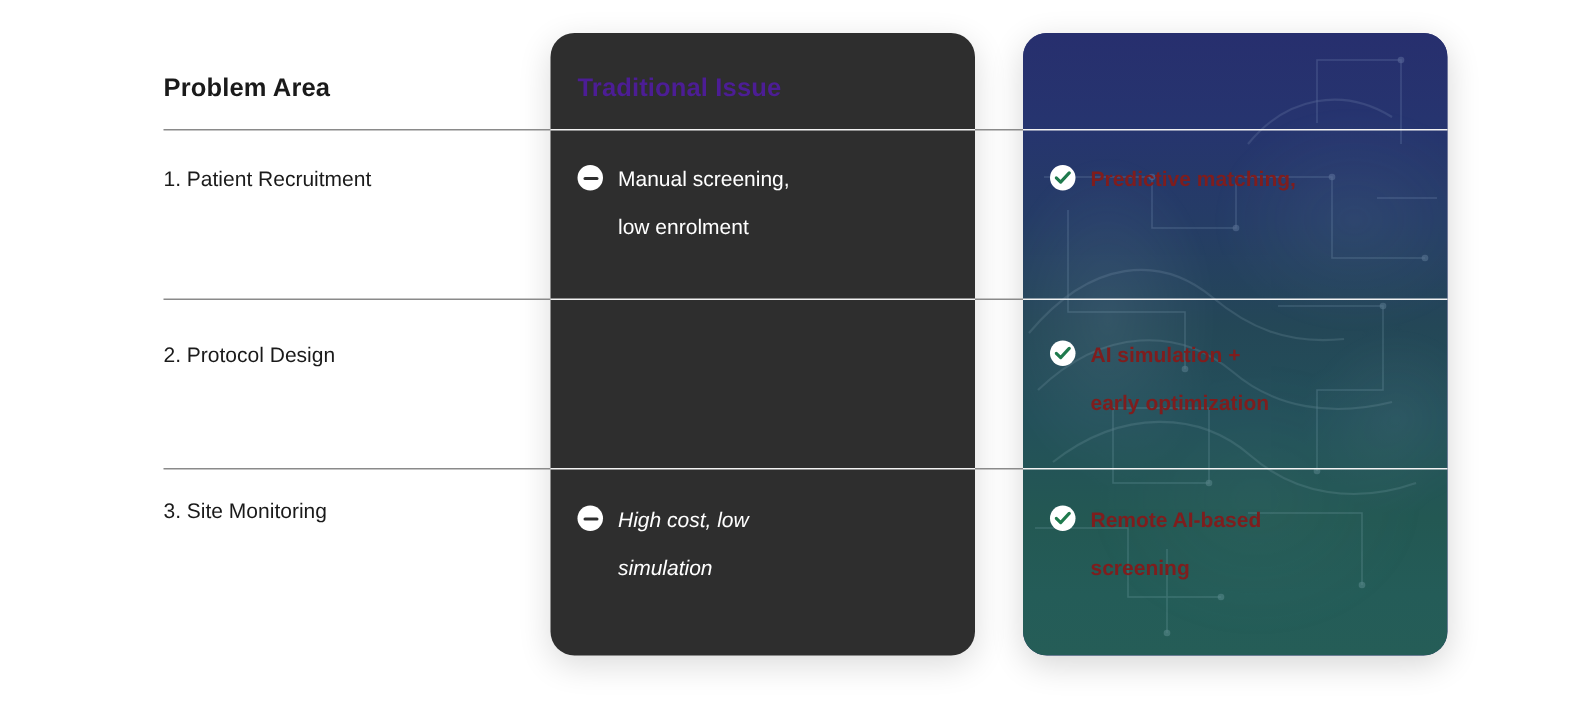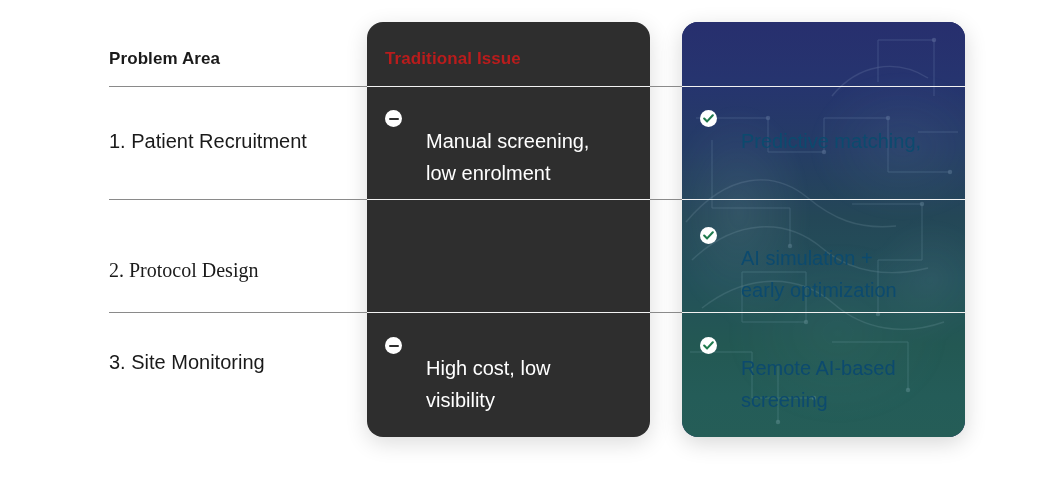--- a/index.html
+++ b/index.html
@@ -103,43 +103,42 @@
   .col-label   { left: 109px;  width: 250px; }
   .col-trad    { left: 385px;  width: 250px; }
   .col-ai      { left: 700px;  width: 250px; }
 
   .hdr {
     font-size: 17px;
     font-weight: bold;
     letter-spacing: 0.1px;
     line-height: 1;
   }
-  .hdr-dark { color: #b91c1c; }
+  .hdr-dark { color: #4c1d95; }
 
   .rowtext {
-    font-size: 20px;
+    font-size: 14px;
     line-height: 32px;
     font-weight: normal;
-    margin-top: 22px;
   }
   .rowtext-dark {
     color: #ffffff;
     font-weight: normal;
   }
   .rowtext-ai {
-    color: #0c4a6e;
-    font-weight: normal;
+    color: #7f1d1d;
+    font-weight: bold;
   }
 
   
   .bullet {
     position: absolute;
     display: flex;
     align-items: flex-start;
-    gap: 24px;
+    gap: 10px;
   }
   .bullet .txt { line-height: 32px; }
 
   .ico {
     flex: 0 0 auto;
     width: 17px;
     height: 17px;
     margin-top: 7px;
     border-radius: 50%;
     display: block;
@@ -244,42 +243,42 @@
       <span class="ico ico-check">
         <svg width="11" height="11" viewBox="0 0 11 11">
           <path d="M1.2 5.6 L4.1 8.4 L9.8 2.3" fill="none" stroke="#1f7a4d" stroke-width="2.1" stroke-linecap="round" stroke-linejoin="round"></path>
         </svg>
       </span>
       <span class="txt rowtext rowtext-ai">
         <span>Predictive matching,</span><br>
       </span>
     </div>
 
-    <div class="cell col-label rowtext" style="top:232px;font-family:Liberation Serif, serif;">2. Protocol Design</div>
+    <div class="cell col-label rowtext" style="top:220px;">2. Protocol Design</div>
 
 
     <div class="bullet col-ai" style="top:220px;">
       <span class="ico ico-check">
         <svg width="11" height="11" viewBox="0 0 11 11">
           <path d="M1.2 5.6 L4.1 8.4 L9.8 2.3" fill="none" stroke="#1f7a4d" stroke-width="2.1" stroke-linecap="round" stroke-linejoin="round"></path>
         </svg>
       </span>
       <span class="txt rowtext rowtext-ai">
         <span>AI simulation +</span><br>
         <span>early optimization</span>
       </span>
     </div>
 
     <div class="cell col-label rowtext" style="top:324px;">3. Site Monitoring</div>
 
-    <div class="bullet col-trad" style="top:330px;">
+    <div class="bullet col-trad" style="top:330px;font-style:italic;">
       <span class="ico ico-minus"></span>
       <span class="txt rowtext rowtext-dark">
         <span>High cost, low</span><br>
-        <span>visibility</span>
+        <span>simulation</span>
       </span>
     </div>
 
     <div class="bullet col-ai" style="top:330px;">
       <span class="ico ico-check">
         <svg width="11" height="11" viewBox="0 0 11 11">
           <path d="M1.2 5.6 L4.1 8.4 L9.8 2.3" fill="none" stroke="#1f7a4d" stroke-width="2.1" stroke-linecap="round" stroke-linejoin="round"></path>
         </svg>
       </span>
       <span class="txt rowtext rowtext-ai">

